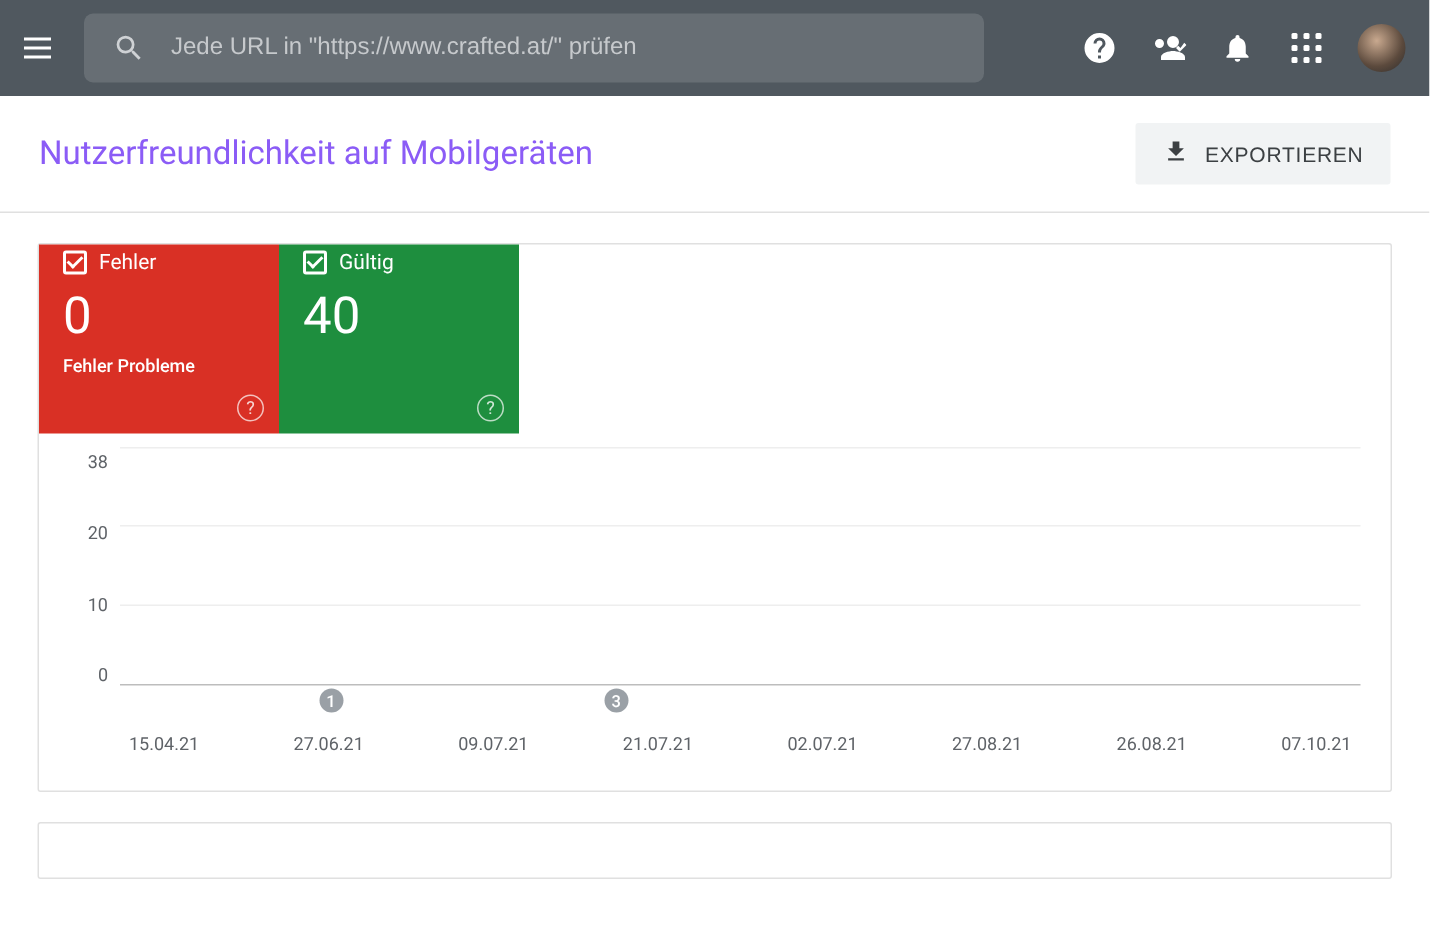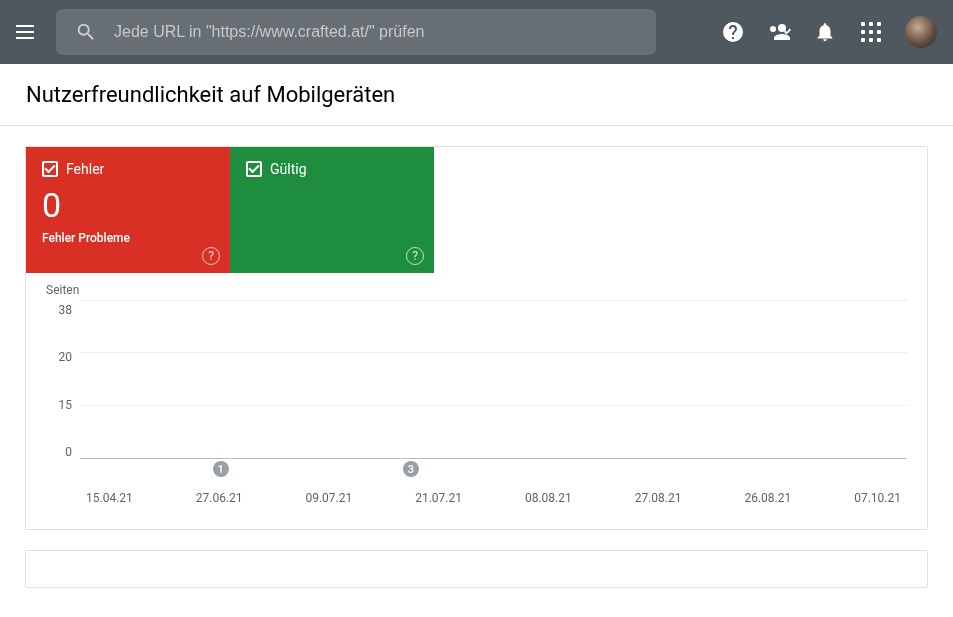--- a/index.html
+++ b/index.html
@@ -59,42 +59,42 @@
   .avatar {
     width: 32px; height: 32px; border-radius: 50%;
     background: radial-gradient(circle at 40% 35%, #c9a98f 0%, #5c4a3d 60%, #2b2b2b 100%);
     cursor: pointer;
   }
   .titlebar {
     display: flex; align-items: center; justify-content: space-between;
     padding: 18px 26px 18px 26px;
     border-bottom: 1px solid #e0e0e0;
   }
-  .page-title { font-size: 22px; font-weight: 400; color: #000000; }
+  .page-title { font-size: 22px; font-weight: 400; color: #8b5cf6; }
   .export-btn {
     display: flex; align-items: center; gap: 10px;
     background: #f1f3f4;
     padding: 10px 18px;
     font-size: 14px; font-weight: 500; letter-spacing: .5px;
     color: #3c4043;
     cursor: pointer;
     border: none;
     border-radius: 2px;
   }
   .content { padding: 20px 25px; }
   .card {
     background: #fff;
     border: 1px solid #e0e0e0;
     border-radius: 2px;
   }
   .tiles { display: flex; }
   .tile {
-    width: 204px; height: 126px;
+    width: 160px; height: 126px;
     color: #fff;
-    padding: 14px 16px 10px 16px;
+    padding: 4px 16px 10px 16px;
     position: relative;
     cursor: pointer;
   }
   .tile.error { background: #d93025; }
   .tile.valid { background: #1e8e3e; }
   .tile-head { display:flex; align-items:center; gap:8px; font-size:14px; }
   .tile-check {
     width:16px; height:16px; border:2px solid #fff; border-radius:2px;
     display:flex; align-items:center; justify-content:center;
   }
@@ -209,51 +209,59 @@
           <span></span>
           <span></span>
         </span>
     </span>
     <div class="avatar"></div>
   </div>
 </div>
 
 <div class="titlebar">
   <div class="page-title">Nutzerfreundlichkeit auf Mobilgeräten</div>
+  <button class="export-btn">
+    <span>
+      <svg viewBox="0 0 24 24" width="18" height="18" fill="#3c4043">
+          <path d="M5 20h14v-2H5v2zM19 9h-4V3H9v6H5l7 7 7-7z"></path>
+        </svg>
+    </span>
+    <span>EXPORTIEREN</span>
+  </button>
 </div>
 
 <div class="content">
   <div class="card">
     <div class="tiles">
       <div class="tile error">
         <div class="tile-head">
           <span class="tile-check"></span>
           <span>Fehler</span>
         </div>
         <div class="tile-value">0</div>
         <div class="tile-sub">Fehler Probleme</div>
         <div class="tile-help">?</div>
       </div>
       <div class="tile valid">
         <div class="tile-head">
           <span class="tile-check"></span>
           <span>Gültig</span>
         </div>
+        <div class="tile-value">40</div>
         <div class="tile-help">?</div>
       </div>
     </div>
 
 
     <div class="chart-wrap">
-      <div class="ylabel">Seiten</div>
       <div class="chart-area">
         <div class="yaxis" id="yaxis">
             <div>38</div>
             <div>20</div>
-            <div>15</div>
+            <div>10</div>
             <div>0</div>
           </div>
         <div class="plot" id="plot">
           <div class="bars" id="bars">
               <div class="bar">
                 <div class="seg-valid" style="height: 77.7778%;"></div>
               </div>
               <div class="bar">
                 <div class="seg-valid" style="height: 77.7778%;"></div>
               </div>
@@ -570,21 +578,21 @@
       </div>
       <div class="markers" id="markers">
           <div class="marker" style="left: 17%;">1</div>
           <div class="marker" style="left: 40%;">3</div>
         </div>
       <div class="xaxis" id="xaxis">
           <div>15.04.21</div>
           <div>27.06.21</div>
           <div>09.07.21</div>
           <div>21.07.21</div>
-          <div>08.08.21</div>
+          <div>02.07.21</div>
           <div>27.08.21</div>
           <div>26.08.21</div>
           <div>07.10.21</div>
         </div>
     </div>
   </div>
 
   <div class="card details-card">
     
     

